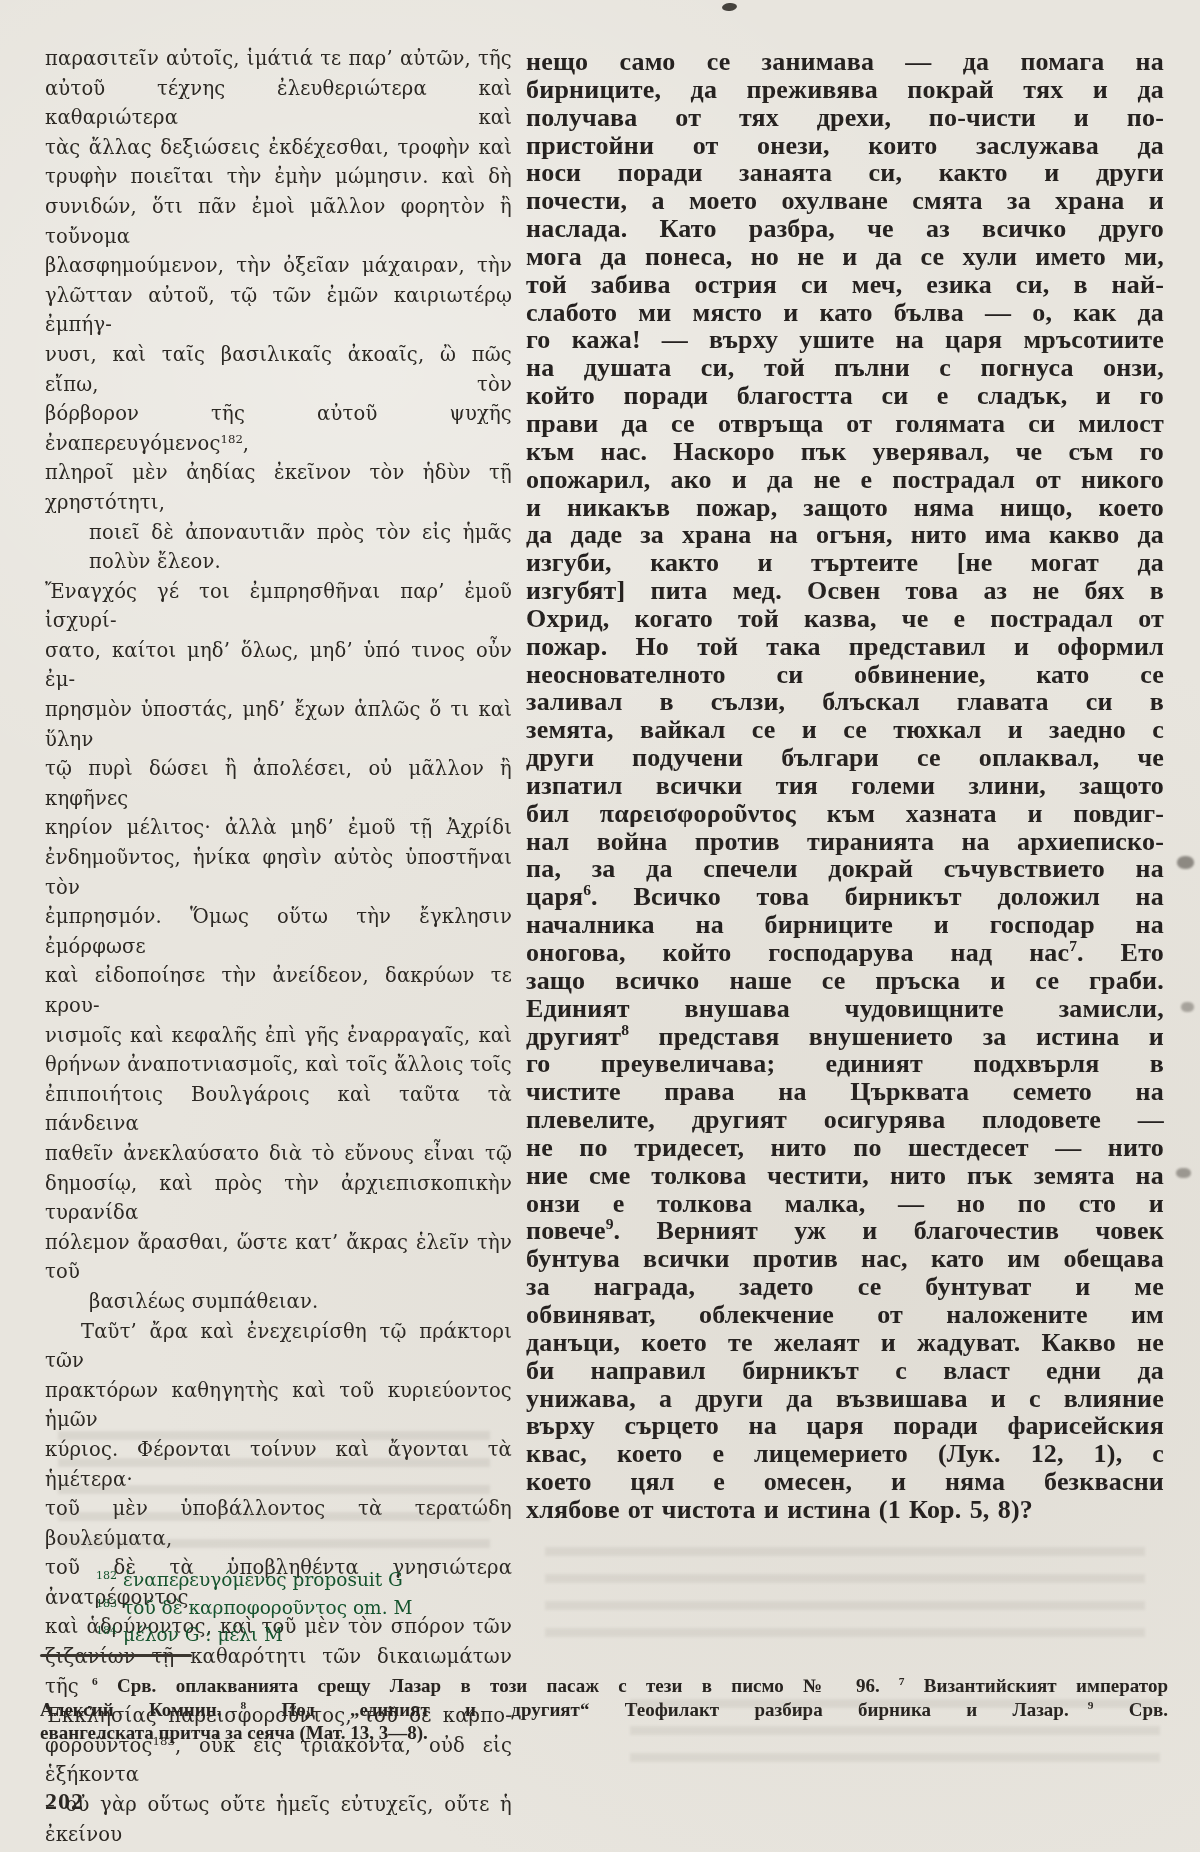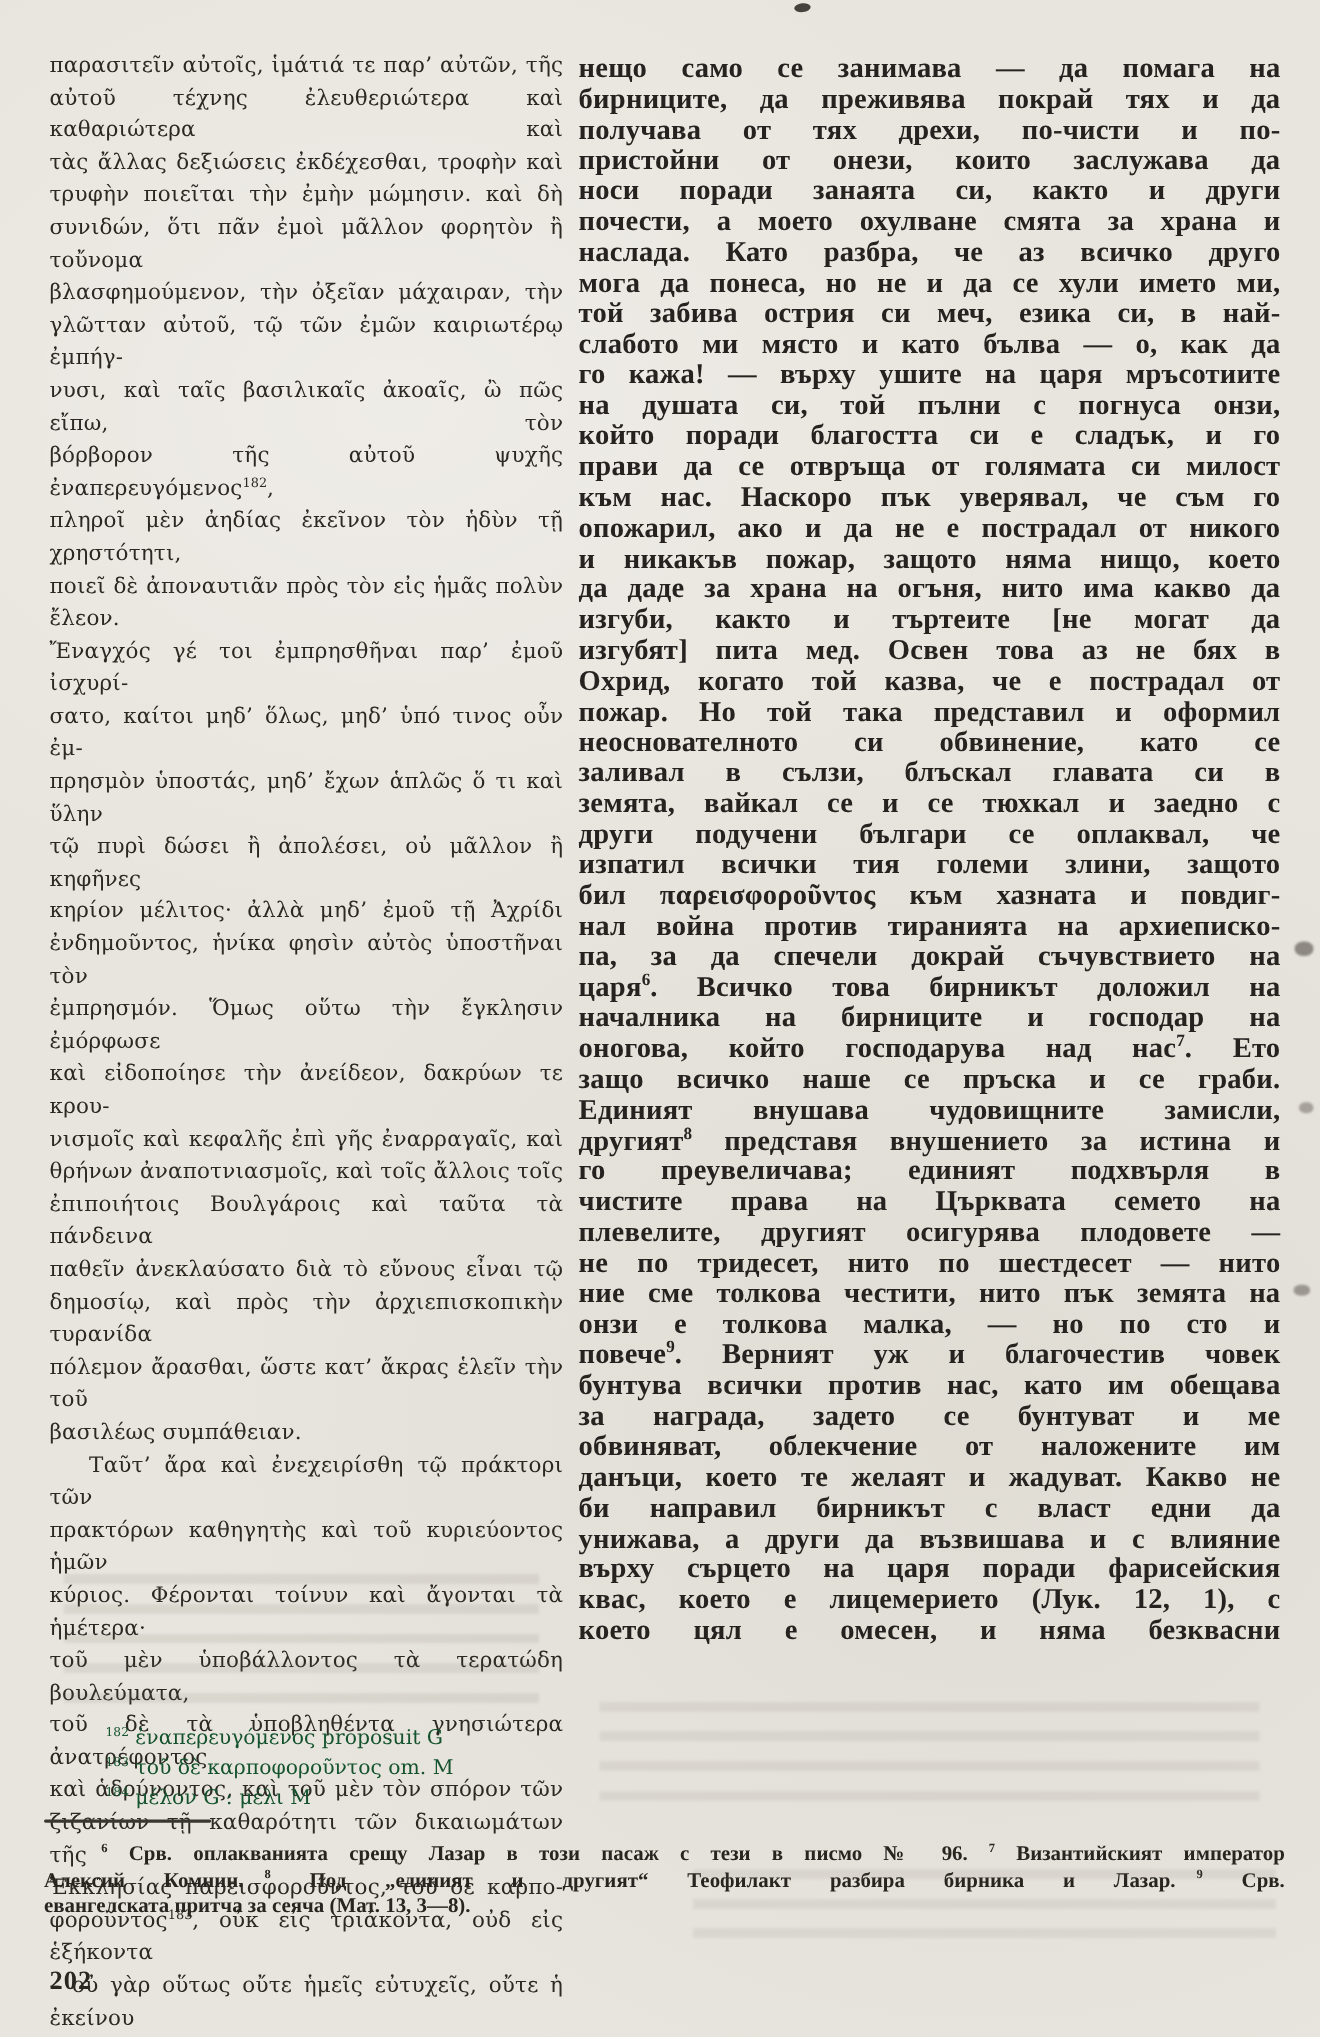--- a/index.html
+++ b/index.html
@@ -16,21 +16,21 @@
   .page { position: absolute; inset: 0; }
 
   
   .col-greek {
     position: absolute; left: 45px; top: 44px; width: 467px;
     font-family: "DejaVu Serif", serif;
     font-size: 19.5px; line-height: 29.6px;
     color: #2c2823; letter-spacing: 0.2px;
   }
   .col-greek .line { text-align: justify; text-align-last: justify; }
-  .col-greek .line.end { text-align-last: left; }
+  .col-greek .line.end { text-align-last: left; margin-left: 44px; }
   .col-greek .line.indent { text-indent: 36px; }
 
   
   .col-bg {
     position: absolute; left: 526px; top: 48px; width: 638px;
     font-family: "Liberation Serif", serif; font-weight: 700;
     font-size: 26px; line-height: 27.85px;
     color: #262220; letter-spacing: 0.2px; word-spacing: 1.5px;
   }
   .col-bg .line { text-align: justify; text-align-last: justify; }
@@ -181,20 +181,21 @@
       <div class="line">повече<sup>9</sup>. Верният уж и благочестив човек</div>
       <div class="line">бунтува всички против нас, като им обещава</div>
       <div class="line">за награда, задето се бунтуват и ме</div>
       <div class="line">обвиняват, облекчение от наложените им</div>
       <div class="line">данъци, което те желаят и жадуват. Какво не</div>
       <div class="line">би направил бирникът с власт едни да</div>
       <div class="line">унижава, а други да възвишава и с влияние</div>
       <div class="line">върху сърцето на царя поради фарисейския</div>
       <div class="line">квас, което е лицемерието (Лук. 12, 1), с</div>
       <div class="line">което цял е омесен, и няма безквасни</div>
+      <div class="line end">хлябове от чистота и истина (1 Кор. 5, 8)?</div>
     </div>
 
   <div class="apparatus">
 
   <div class="line end"><sup>182</sup> ἐναπερευγόμενος proposuit G</div>
       <div class="line end"><sup>183</sup> τοῦ δὲ καρποφοροῦντος om. M</div>
       <div class="line end"><sup>184</sup> μέλον G : μέλι M</div>
     </div>
 
   <div class="separator"></div>

